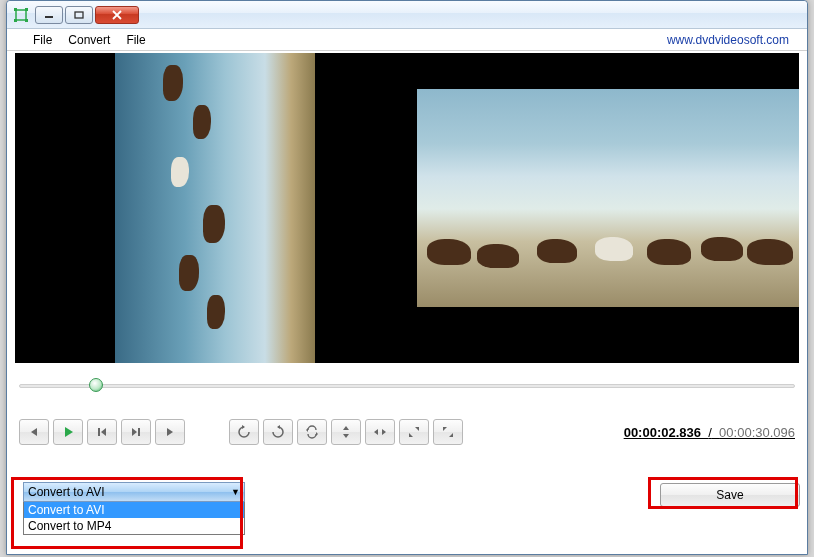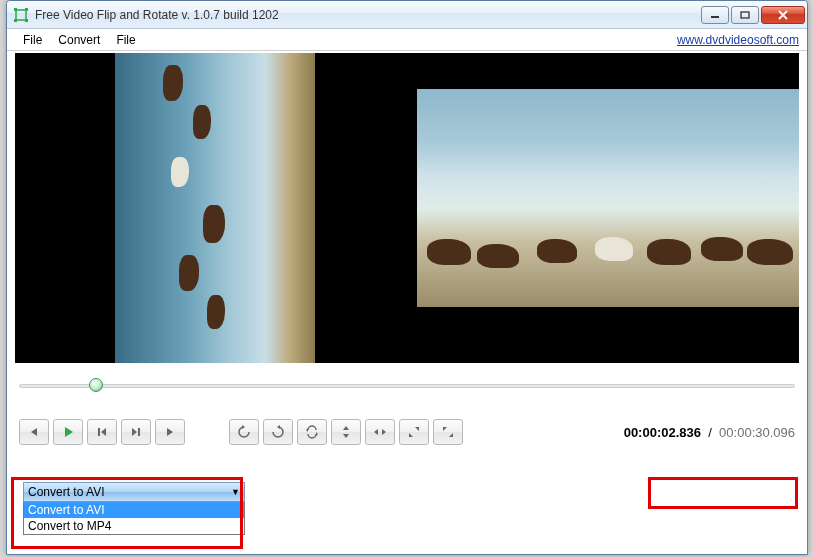--- a/index.html
+++ b/index.html
@@ -4,38 +4,38 @@
 <style>
 * { box-sizing: border-box; margin: 0; padding: 0; font-family: "Segoe UI", Tahoma, sans-serif; }
 body { background: #d8d8d8; width: 814px; height: 557px; overflow: hidden; position: relative; }
 .window { position: absolute; left: 6px; top: 0; width: 802px; height: 555px; background: #fff; border: 1px solid #5a7ca0; border-radius: 4px 4px 0 0; box-shadow: 0 0 6px rgba(0,0,0,0.3); }
 .titlebar { height: 28px; background: linear-gradient(#f8fbff,#e8f1fb 45%,#d9e8f7 46%,#e6f0fb); border-bottom: 1px solid #b8c8d8; display: flex; align-items: center; padding: 0 2px 0 6px; border-radius: 4px 4px 0 0; }
 .titlebar .app-icon { width: 16px; height: 16px; margin-right: 6px; display: inline-flex; align-items: center; justify-content: center; }
 .titlebar .title { font-size: 12px; color: #333; flex: 1; }
 .win-controls { display: flex; gap: 2px; }
 .win-btn { width: 28px; height: 18px; border: 1px solid #7a8aa0; border-radius: 3px; background: linear-gradient(#f6f9fd,#d6e4f2); display: flex; align-items: center; justify-content: center; font-size: 10px; color: #333; cursor: pointer; }
 .win-btn.close { width: 44px; background: linear-gradient(#f39a8a,#d94b33 45%,#c83a22 46%,#d94b33); border-color: #a03020; color: #fff; font-weight: bold; }
-.menubar { height: 22px; display: flex; align-items: center; padding: 0 8px; font-size: 12px; border-bottom: 1px solid #d0d0d0; }
+.menubar { height: 22px; display: flex; align-items: center; padding: 0 18px; font-size: 12px; border-bottom: 1px solid #d0d0d0; }
 .menubar .menu-item { padding: 2px 8px; cursor: pointer; }
-.menubar .link { margin-left: auto; color: #1a3fa8; text-decoration: underline; font-size: 12px; cursor: pointer; }
+.menubar .link { margin-left: auto; color: #1a3fa8; font-size: 12px; cursor: pointer; }
 .viewer { margin: 2px 8px 0 8px; height: 310px; background: #000; position: relative; overflow: hidden; }
 .pane { position: absolute; top: 0; height: 100%; }
 .pane.left { left: 100px; width: 200px; background: linear-gradient(90deg,#3a6b86 0%,#6aa0b8 35%,#9cc4d4 55%,#c8dde6 75%,#bca87a 88%,#8a7a4e 100%); }
 .pane.right { left: 402px; top: 36px; width: 394px; height: 218px; background: linear-gradient(#8eb8cc 0%,#a8cad8 25%,#d0e2ea 40%,#e0ece8 55%,#c8bfa0 70%,#9a8c68 100%); }
 .horse { position: absolute; background: #4a2e1a; border-radius: 40% 50% 30% 40%; }
 .pane.left .horse { transform: rotate(90deg); }
 .slider-row { margin: 14px 12px 0 12px; height: 18px; position: relative; }
 .slider-track { position: absolute; left: 0; right: 0; top: 7px; height: 4px; background: #e8e8e8; border: 1px solid #cfcfcf; border-radius: 2px; }
 .slider-thumb { position: absolute; top: 1px; width: 14px; height: 14px; border-radius: 50%; background: radial-gradient(circle at 40% 35%,#fff,#bde8c8 55%,#3fae60); border: 1px solid #3a9a55; left: 9%; cursor: pointer; }
 .controls-row { margin: 24px 12px 0 12px; display: flex; align-items: center; gap: 6px; }
 .btn-group { display: flex; gap: 4px; }
 .ctrl-btn { width: 30px; height: 26px; border: 1px solid #b8b8b8; border-radius: 3px; background: linear-gradient(#fdfdfd,#f0f0f0 50%,#e6e6e6 51%,#f2f2f2); display: flex; align-items: center; justify-content: center; cursor: pointer; color: #555; }
 .ctrl-btn.play svg { fill: #2aa84a; }
 .spacer { width: 32px; }
-.time { margin-left: auto; font-size: 13px; color: #000; }
+.time { margin-left: auto; font-size: 13px; color: #000; text-decoration: underline; }
 .time .current { font-weight: bold; }
 .time .total { color: #707070; }
 .highlight { position: absolute; border: 3px solid #e00000; pointer-events: none; }
 .highlight.h1 { left: 11px; top: 477px; width: 232px; height: 72px; }
 .highlight.h2 { left: 648px; top: 477px; width: 150px; height: 32px; }
 .format-combo { position: absolute; left: 16px; top: 481px; width: 222px; }
 .combo-btn { height: 20px; border: 1px solid #7a9ac0; background: linear-gradient(#d8ecff,#aed4f5 50%,#8ec0ee 51%,#c2ddf6); display: flex; align-items: center; padding: 0 4px; font-size: 12px; cursor: pointer; }
 .combo-btn .arrow { margin-left: auto; font-size: 9px; }
 .combo-list { border: 1px solid #7a7a7a; border-top: none; background: #fff; font-size: 12px; }
 .combo-opt { padding: 1px 4px; cursor: pointer; }
@@ -50,21 +50,20 @@
   <div class="titlebar">
     <span class="app-icon">
       <svg width="14" height="14" viewBox="0 0 14 14">
           <rect x="2" y="2" width="10" height="10" fill="none" stroke="#2aa84a" stroke-width="1.5"></rect>
           <rect x="0" y="0" width="3" height="3" fill="#2aa84a"></rect>
           <rect x="11" y="0" width="3" height="3" fill="#2aa84a"></rect>
           <rect x="0" y="11" width="3" height="3" fill="#2aa84a"></rect>
           <rect x="11" y="11" width="3" height="3" fill="#2aa84a"></rect>
         </svg>
     </span>
-    <span class="title">Free Video Flip and Rotate v. 1.0.7 build 1202</span>
     <div class="win-controls">
       <div class="win-btn">
           <svg width="10" height="8">
             <rect x="1" y="5" width="8" height="2" fill="#333"></rect>
           </svg>
         </div>
       <div class="win-btn">
           <svg width="10" height="8">
             <rect x="1" y="1" width="8" height="6" fill="none" stroke="#333" stroke-width="1.3"></rect>
           </svg>
@@ -193,17 +192,20 @@
     <div class="combo-btn">
       <span>Convert to AVI</span>
       <span class="arrow">▼</span>
     </div>
     <div class="combo-list">
       <div class="combo-opt selected">Convert to AVI</div>
       <div class="combo-opt">Convert to MP4</div>
     </div>
   </div>
 
+  <div class="save-btn">
+    <span>Save</span>
+  </div>
 
 </div>
 
 <div class="highlight h1"></div>
 <div class="highlight h2"></div>
 
 </body></html>

